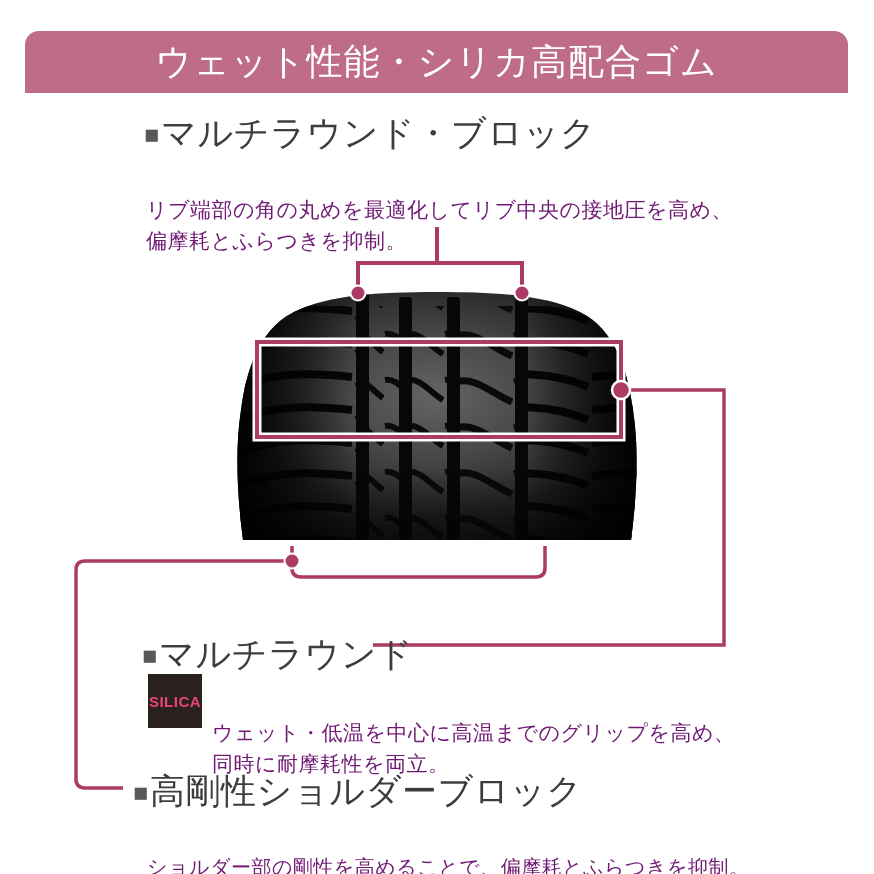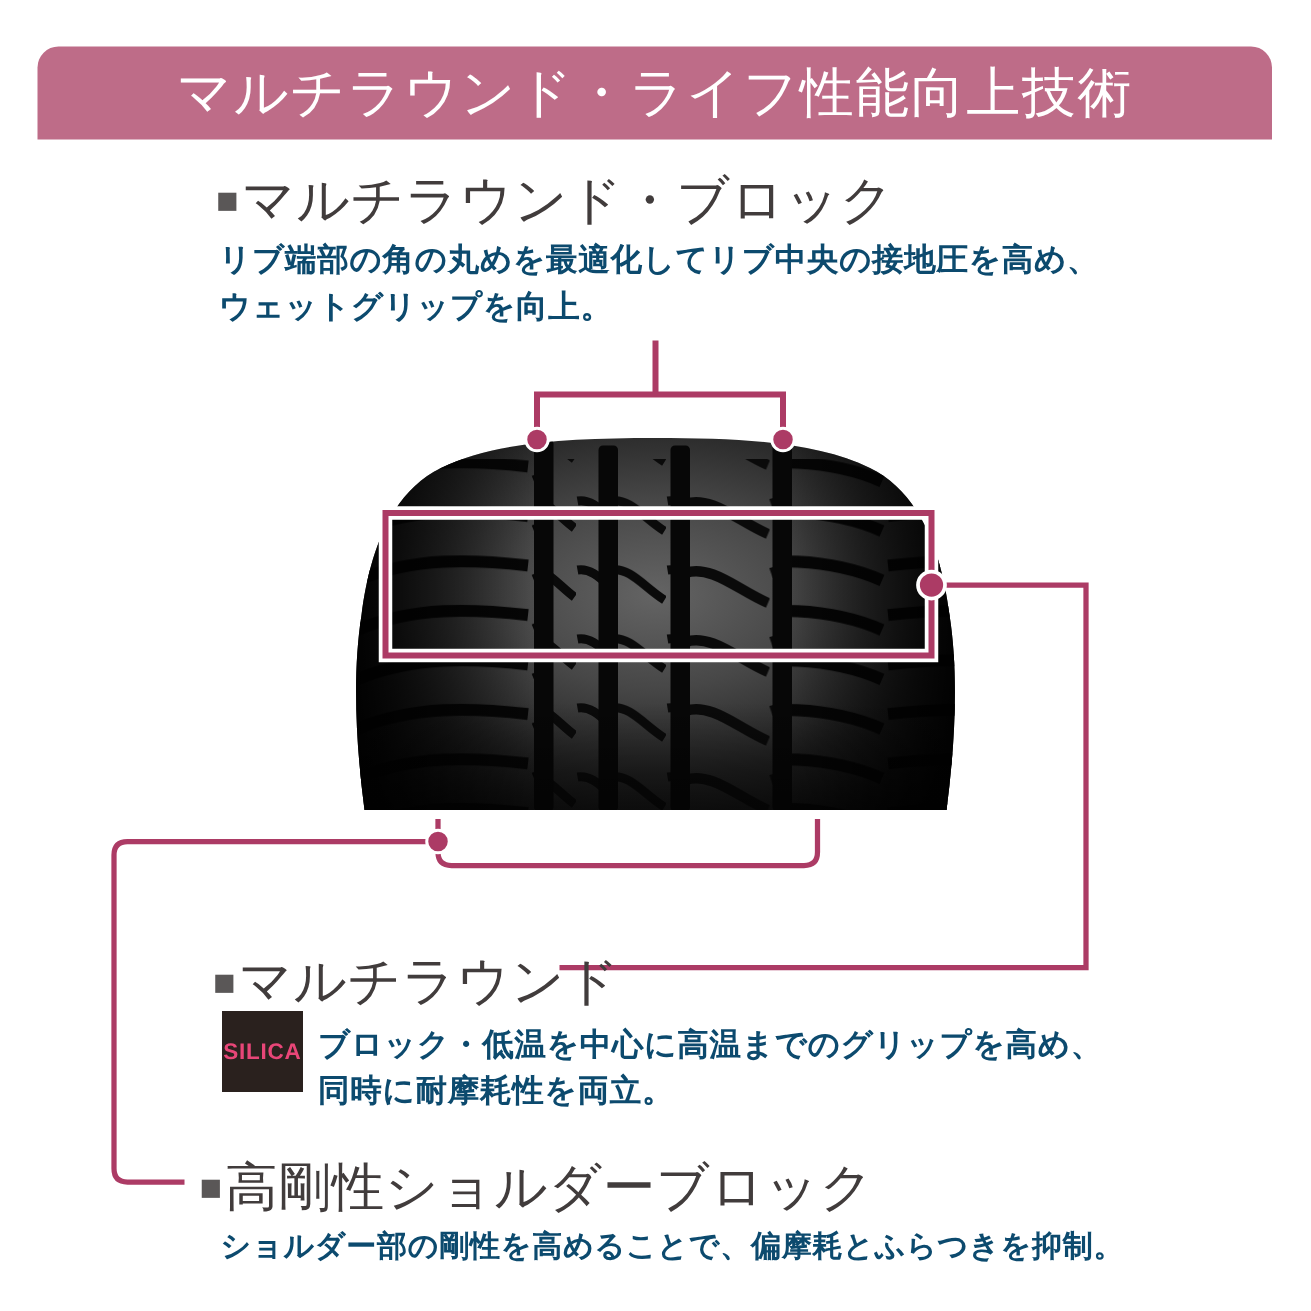--- a/index.html
+++ b/index.html
@@ -24,42 +24,42 @@
     position:absolute;display:flex;align-items:center;white-space:nowrap;
     font-family:"Liberation Serif","DejaVu Serif",serif;
   }
   .sec-heading .marker{font-size:25px;color:#5a5757;line-height:1;margin-right:2px;}
   .sec-heading .htext{font-size:35px;color:#413c3c;letter-spacing:0.5px;line-height:1.1;}
   .h-multi{left:144px;top:115px;}
   .h-silica{left:142px;top:636px;}
   .h-shoulder{left:133px;top:773px;}
   
   .sec-body{
-    position:absolute;font-size:21px;font-weight:700;color:#0c4a6e;
-    line-height:31px;white-space:nowrap;letter-spacing:0.5px;
+    position:absolute;font-size:21px;font-weight:400;color:#701a75;
+    line-height:31px;white-space:nowrap;letter-spacing:0.5px;margin-top:36px;
   }
   .b-multi{left:146px;top:158px;}
   .b-silica{left:212px;top:681px;}
   .b-shoulder{left:147px;top:816px;font-size:20px;}
   
   .silica-badge{
     position:absolute;left:148px;top:674px;width:54px;height:54px;
     background:#2a211e;display:flex;align-items:center;justify-content:center;text-align:right;
   }
   .silica-badge span{
     font-size:15px;font-weight:700;color:#e84678;letter-spacing:0.5px;
   }
 </style>
 </head>
 <body>
 
 <div class="stage">
 
   <div class="banner">
-    <span>マルチラウンド・ライフ性能向上技術</span>
+    <span>ウェット性能・シリカ高配合ゴム</span>
   </div>
 
   <svg class="diagram" viewBox="0 0 874 874">
     <defs>
       <radialGradient id="tireShade" cx="50%" cy="42%" r="72%">
         <stop offset="0" stop-color="#646464"></stop>
         <stop offset="0.35" stop-color="#474747"></stop>
         <stop offset="0.68" stop-color="#232323"></stop>
         <stop offset="1" stop-color="#0a0a0a"></stop>
       </radialGradient>
@@ -133,32 +133,32 @@
       <circle cx="292" cy="561" r="7.5" fill="#ac3b65" stroke="#ffffff" stroke-width="2"></circle>
     </g>
   </svg>
 
   <div class="sec-heading h-multi">
     <span class="marker">■</span>
     <span class="htext">マルチラウンド・ブロック</span>
   </div>
   <div class="sec-body b-multi">
     <div>リブ端部の角の丸めを最適化してリブ中央の接地圧を高め、</div>
-    <div>ウェットグリップを向上。</div>
+    <div>偏摩耗とふらつきを抑制。</div>
   </div>
 
   <div class="sec-heading h-silica">
     <span class="marker">■</span>
     <span class="htext">マルチラウンド</span>
   </div>
   <div class="silica-badge">
     <span>SILICA</span>
   </div>
   <div class="sec-body b-silica">
-    <div>ブロック・低温を中心に高温までのグリップを高め、</div>
+    <div>ウェット・低温を中心に高温までのグリップを高め、</div>
     <div>同時に耐摩耗性を両立。</div>
   </div>
 
   <div class="sec-heading h-shoulder">
     <span class="marker">■</span>
     <span class="htext">高剛性ショルダーブロック</span>
   </div>
   <div class="sec-body b-shoulder">
     <div>ショルダー部の剛性を高めることで、偏摩耗とふらつきを抑制。</div>
   </div>

